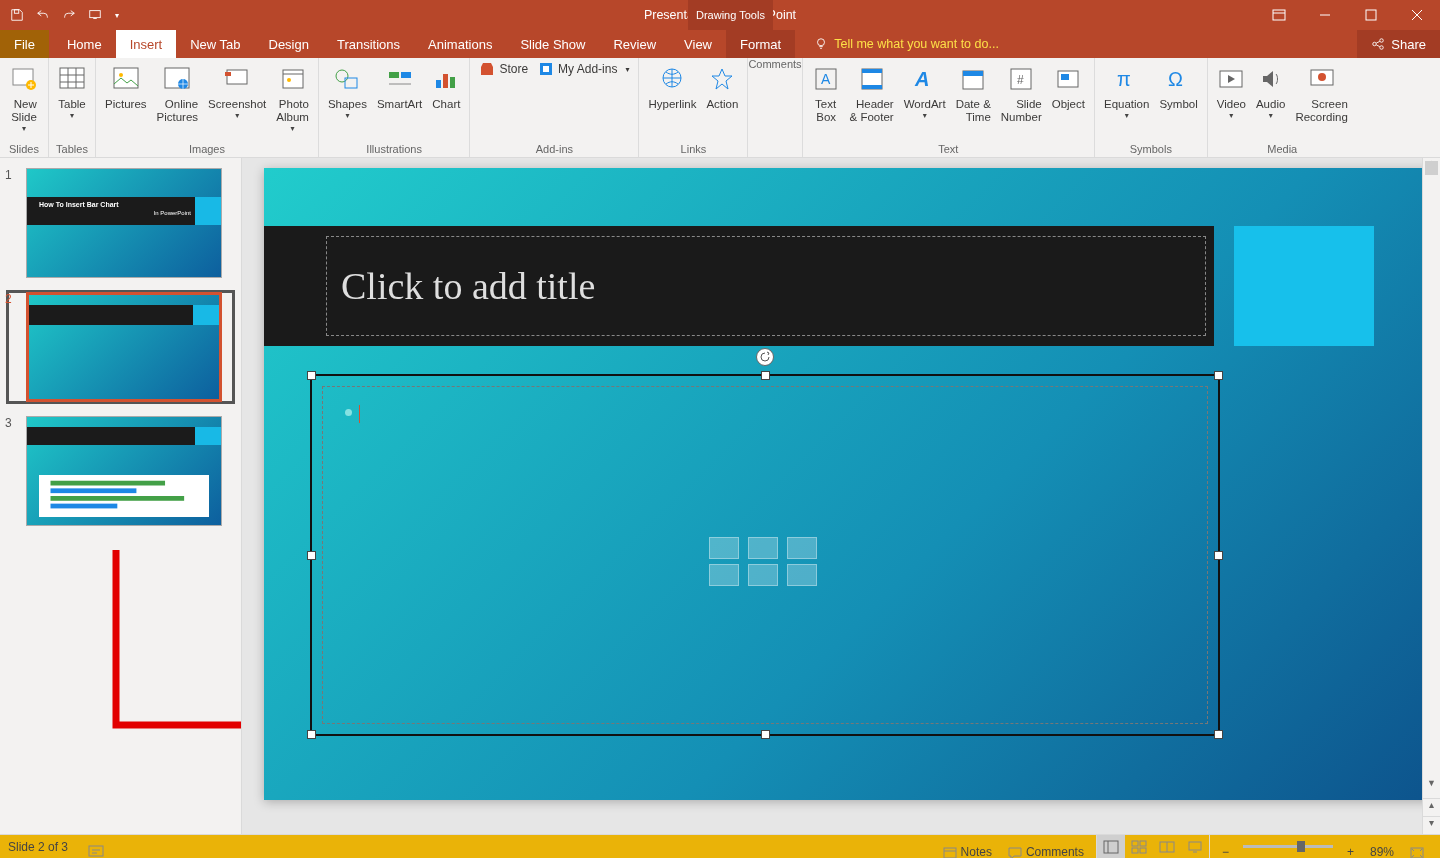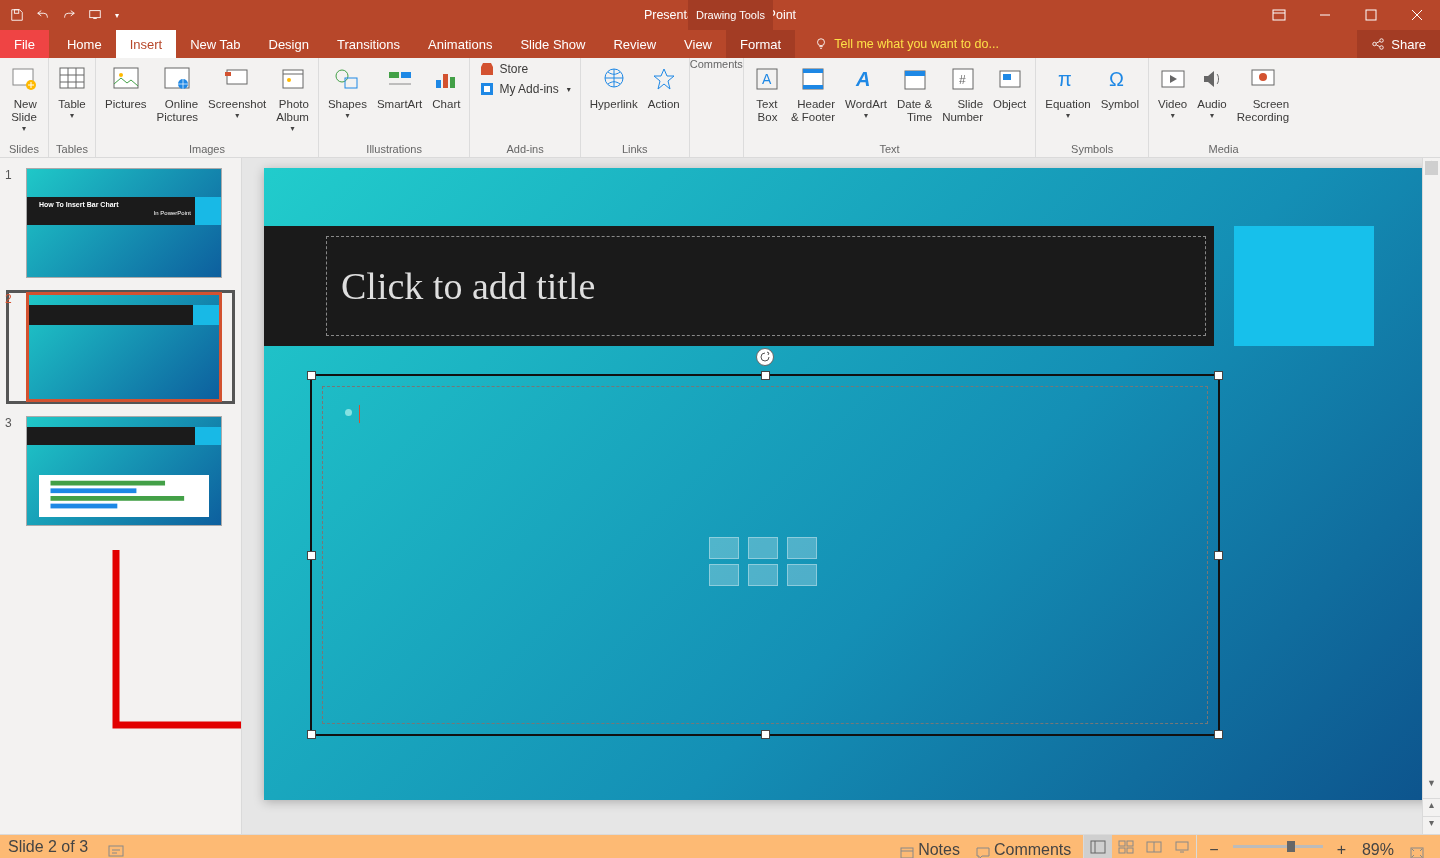--- a/index.html
+++ b/index.html
@@ -13,37 +13,37 @@
 .title-center { position: absolute; left:50%; transform:translateX(-50%); text-align: center; font-size: 12.5px; color:#fff; }
 .title-context { position:absolute; left: 688px; top:0; height:30px; display:flex; align-items:flex-end; }
 .context-label { height:30px; background:#a33c24; padding:0 8px; display:flex; align-items:center; font-size:11px; color:#fff; }
 .win-controls { position:absolute; right:0; display:flex; height:30px; }
 .win-btn { width:46px; height:30px; display:flex; align-items:center; justify-content:center; cursor:pointer; color:#fff; }
 .ribbon-display { width:46px; text-align:center; }
 
 
 .tabstrip { height: 28px; background: #b7472a; display:flex; align-items:stretch; color:#fff; font-size:13px; }
 .tab { padding: 0 14px; display:flex; align-items:center; cursor:pointer; }
-.tab.file { background:#ef4444; margin-right:4px; font-weight:400;}
+.tab.file { background:#a16207; margin-right:4px; font-weight:400;}
 .tab.active { background:#fff; color:#b7472a; }
 .tab.context { background:#a33c24; }
 .tell-me { flex:1; display:flex; align-items:center; gap:6px; padding-left:19px; font-size:12.5px; color:#fde047; }
 .tell-me svg { width:14px; height:14px; }
 .share-btn { padding:0 14px; display:flex; align-items:center; gap:6px; background:#a33c24; font-size:13px; cursor:pointer;}
 
 
 .ribbon { height: 100px; background:#f3f2f1; border-bottom:1px solid #dadada; display:flex; }
 .group { border-right:1px solid #dcdcdc; display:flex; flex-direction:column; }
 .group-body { flex:1; display:flex; align-items:flex-start; padding:2px 5px; gap:2px;}
 .group-label { text-align:center; font-size:11px; color:#666; padding-bottom:2px; }
 .btn { display:flex; flex-direction:column; align-items:center; justify-content:flex-start; padding:2px 4px; cursor:pointer; font-size:11.5px; color:#3b3a39; text-align:center; line-height:1.15; min-width:36px;}
 .btn .ico { height:34px; display:flex; align-items:center; justify-content:center; margin-bottom:2px;}
 .btn .lbl {white-space:pre-line;text-align:right;}
 .dropdown-caret::after { content:"▾"; font-size:8px; display:block; color:#444;}
-.stacked { display:flex; flex-direction:column; gap:2px;}
+.stacked { display:flex; flex-direction:row; gap:2px;}
 .stacked .row { display:flex; align-items:center; gap:4px; font-size:12px; color:#3b3a39; padding:1px 4px; cursor:pointer;}
 
 
 .workspace { position:absolute; top:158px; left:0; right:0; bottom:24px; display:flex; background:#e6e6e6; }
 .thumb-pane { width:242px; background:#f3f2f1; border-right:1px solid #dadada; padding:10px 8px; overflow:hidden; position:relative;}
 .thumb { position:relative; margin-bottom:14px; }
 .thumb .num { position:absolute; left:-3px; top:0; font-size:12px; color:#555; }
 .thumb .slide { margin-left:18px; width:196px; height:110px; border:1px solid #aaa; background:linear-gradient(135deg,#1fc8c8,#0d5f9e); position:relative; overflow:hidden;}
 .thumb.sel { outline:3px solid #555; outline-offset:-1px; }
 .thumb.sel .slide{ border:3px solid #d35230; }
@@ -76,21 +76,21 @@
 .icon-grid div { width:30px; height:22px; background:rgba(255,255,255,0.25); border:1px solid rgba(255,255,255,0.35); cursor:pointer;}
 
 .vscroll { position:absolute; right:0; top:0; bottom:0; width:18px; background:#f3f2f1; border-left:1px solid #dadada;}
 .vscroll .thumb-bar{ position:absolute; top:3px; left:2px; right:2px; height:14px; background:#cfcfcf;}
 .vscroll .arrow-up{position:absolute; top:0; left:0; right:0; height:16px; text-align:center; font-size:9px; color:#666;}
 .vscroll .arrow-dn{position:absolute; bottom:40px; left:0; right:0; height:16px; text-align:center; font-size:9px; color:#666;}
 .vscroll .btns{position:absolute;bottom:0;left:0;right:0;height:36px;display:flex;flex-direction:column;}
 .vscroll .btns div{flex:1;text-align:center;font-size:10px;color:#666;border-top:1px solid #dadada;}
 
 
-.statusbar { position:absolute; bottom:0; left:0; right:0; height:24px; background:#fdba74; border-top:1px solid #dadada; display:flex; align-items:center; font-size:16px; color:#444; padding:0 8px;}
+.statusbar { position:absolute; bottom:0; left:0; right:0; height:24px; background:#eab308; border-top:1px solid #dadada; display:flex; align-items:center; font-size:12px; color:#444; padding:0 8px;}
 .statusbar .spacer{flex:1;}
 .sb-btn { padding:0 8px; height:24px; display:flex; align-items:flex-end; gap:4px; cursor:pointer;}
 .view-btns { display:flex; border-left:1px solid #dadada; border-right:1px solid #dadada; margin:0 4px;}
 .view-btns div{ width:28px; height:24px; display:flex; align-items:center; justify-content:center; cursor:pointer; }
 .view-btns div.active{ background:#cfcfcf;}
 .zoom-slider { width:90px; height:3px; background:#bbb; position:relative; margin:0 6px;}
 .zoom-slider .knob{ position:absolute; top:-4px; left:60%; width:8px; height:11px; background:#666;}
 svg { display:block; }
 </style>
 </head>

